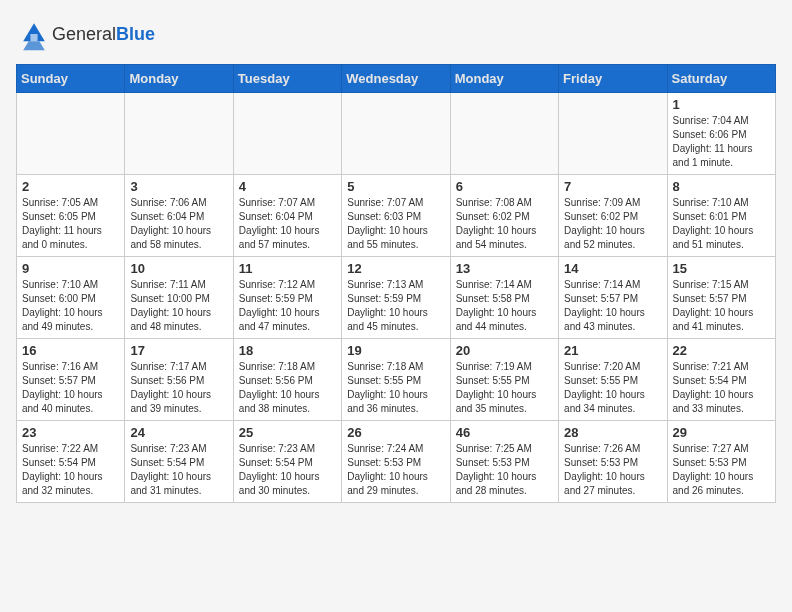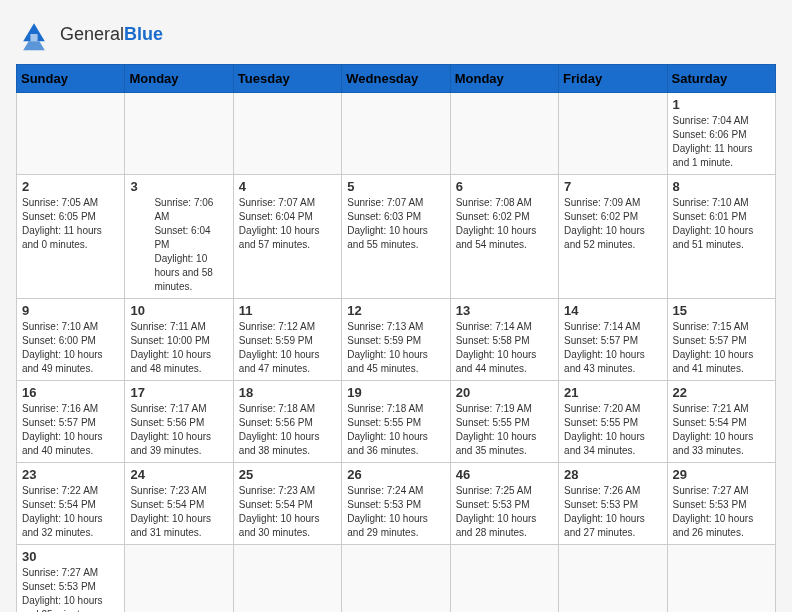--- a/index.html
+++ b/index.html
@@ -12,21 +12,21 @@
     }
     .header-area {
       display: flex;
       justify-content: space-between;
       align-items: flex-start;
       margin-bottom: 12px;
     }
     .logo {
       display: flex;
       align-items: center;
-      gap: 8px;
+      gap: 0;
     }
     .logo-text {
       font-size: 18px;
       font-weight: normal;
       color: #333;
     }
     .logo-text span {
       color: #1a6dcc;
       font-weight: bold;
     }
@@ -47,21 +47,21 @@
       color: #555;
     }
     .calendar {
       width: 100%;
       border-collapse: collapse;
       background: white;
       border: 1px solid #ccc;
     }
     .calendar th {
       background: #1a6dcc;
-      color: #000000;
+      color: #e5e5e5;
       font-size: 13px;
       font-weight: bold;
       padding: 6px 4px;
       text-align: left;
       border: 1px solid #1560b5;
     }
     .calendar td {
       vertical-align: top;
       border: 1px solid #ccc;
       padding: 4px 5px;
@@ -132,21 +132,21 @@
       </tr>
       <tr>
         <td>
           <span class="day-number">2</span>
           <div class="day-info" style="white-space: pre-line;">Sunrise: 7:05 AM
 Sunset: 6:05 PM
 Daylight: 11 hours and 0 minutes.</div>
         </td>
         <td>
           <span class="day-number">3</span>
-          <div class="day-info" style="white-space: pre-line; margin-left: 24px;">Sunrise: 7:06 AM
+          <div class="day-info" style="white-space: pre-line;">Sunrise: 7:06 AM
 Sunset: 6:04 PM
 Daylight: 10 hours and 58 minutes.</div>
         </td>
         <td>
           <span class="day-number">4</span>
           <div class="day-info" style="white-space: pre-line;">Sunrise: 7:07 AM
 Sunset: 6:04 PM
 Daylight: 10 hours and 57 minutes.</div>
         </td>
         <td>
@@ -299,28 +299,14 @@
 Sunset: 5:53 PM
 Daylight: 10 hours and 27 minutes.</div>
         </td>
         <td>
           <span class="day-number">29</span>
           <div class="day-info" style="white-space: pre-line;">Sunrise: 7:27 AM
 Sunset: 5:53 PM
 Daylight: 10 hours and 26 minutes.</div>
         </td>
       </tr>
-      <tr>
-        <td>
-          <span class="day-number">30</span>
-          <div class="day-info" style="white-space: pre-line;">Sunrise: 7:27 AM
-Sunset: 5:53 PM
-Daylight: 10 hours and 25 minutes.</div>
-        </td>
-        <td class="empty-cell"></td>
-        <td class="empty-cell"></td>
-        <td class="empty-cell"></td>
-        <td class="empty-cell"></td>
-        <td class="empty-cell"></td>
-        <td class="empty-cell"></td>
-      </tr>
     </tbody>
 </table>
 
 </body></html>

